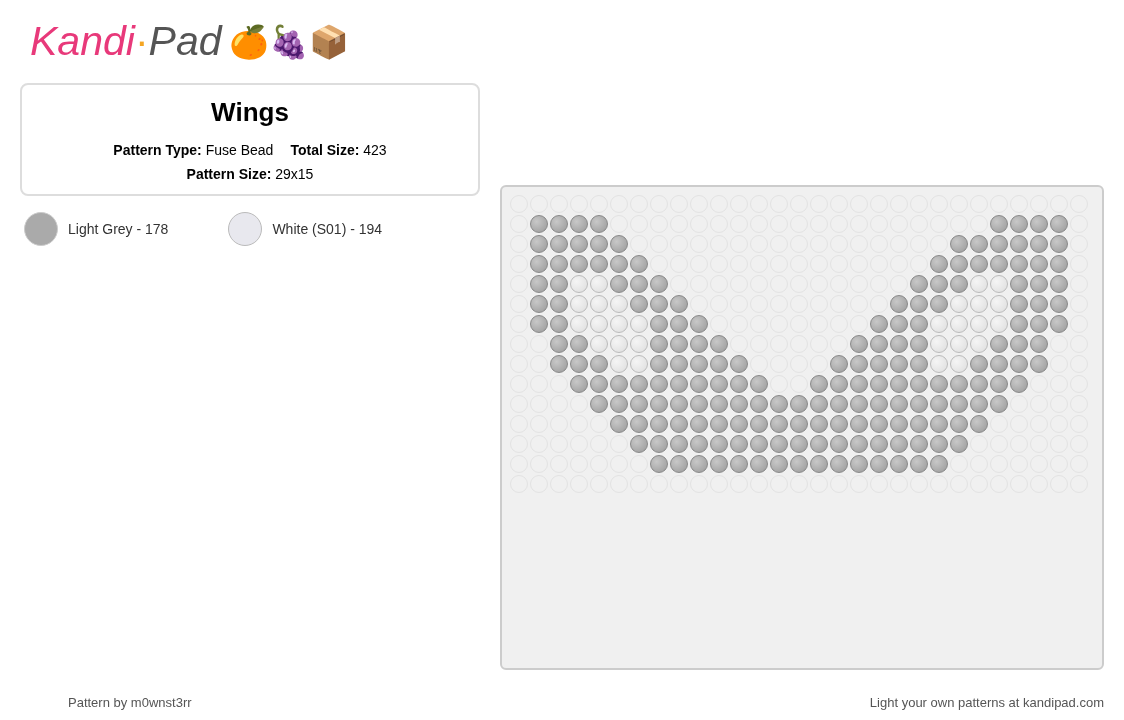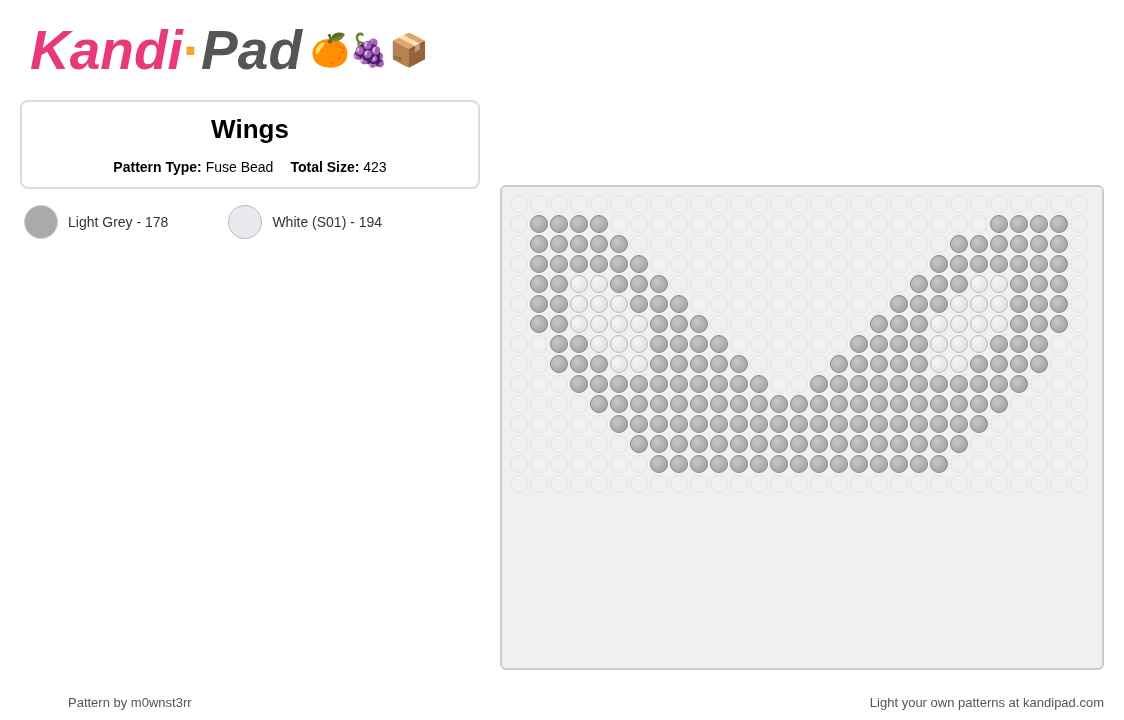--- a/index.html
+++ b/index.html
@@ -15,22 +15,22 @@
     #header {
       padding: 18px 30px;
       display: flex;
       align-items: center;
     }
     #logo-container {
       display: flex;
       align-items: center;
     }
     #logo-text {
-      font-size: 55px;
-      font-weight: bold;
+      font-size: 41px;
+      font-weight: normal;
     }
     .logo-kandi { color: #e8397a; font-style: italic; }
     .logo-pad { color: #555; font-style: italic; }
     .logo-dot { color: #f5a623; font-style: normal; }
     #logo-emoji {
       font-size: 32px;
       margin-left: 8px;
     }
 
     
@@ -152,20 +152,24 @@
   <div id="pattern-meta">
     <div>
       <span class="meta-label">Pattern Type:</span>
       <span>Fuse Bead</span>
     </div>
     <div>
       <span class="meta-label">Total Size:</span>
       <span>423</span>
     </div>
   </div>
+  <div id="pattern-size-row">
+    <span class="meta-label">Pattern Size:</span>
+    <span>29x15</span>
+  </div>
 </div>
 
 <div id="color-legend">
   <div class="color-item">
     <div class="color-swatch swatch-grey"></div>
     <span>Light Grey - 178</span>
   </div>
   <div class="color-item">
     <div class="color-swatch swatch-white"></div>
     <span>White (S01) - 194</span>

